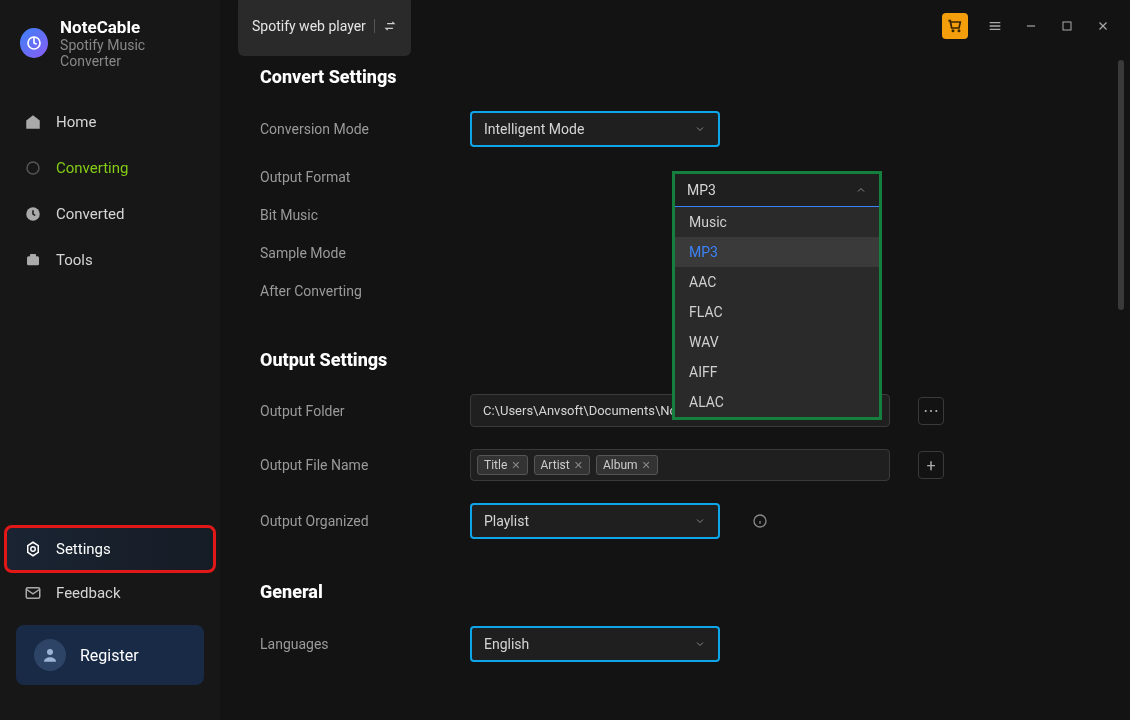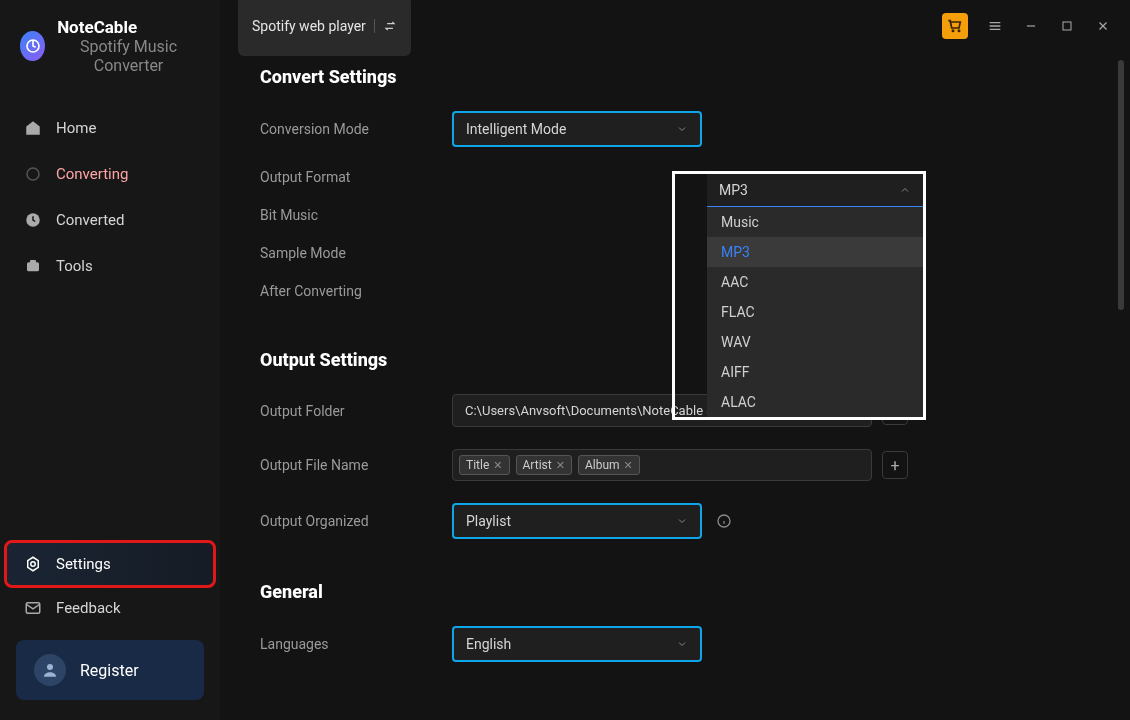--- a/index.html
+++ b/index.html
@@ -3,48 +3,48 @@
 <meta charset="utf-8">
 <style>
 * { margin: 0; padding: 0; box-sizing: border-box; font-family: -apple-system, BlinkMacSystemFont, "Segoe UI", Roboto, sans-serif; }
 body { width: 1130px; height: 720px; background: #131313; color: #b5b5b5; overflow: hidden; position: relative; }
 .app { display: flex; width: 100%; height: 100%; }
 
 .sidebar { width: 220px; background: #171717; display: flex; flex-direction: column; padding-top: 18px; }
 .logo-row { display: flex; align-items: center; gap: 12px; padding: 0 20px 20px; }
 .logo-circle { width: 30px; height: 30px; border-radius: 50%; background: linear-gradient(135deg, #3b82f6, #8b5cf6); display: flex; align-items: center; justify-content: center; }
 .logo-title { color: #fff; font-size: 17px; font-weight: 700; line-height: 1.1; }
-.logo-sub { color: #888; font-size: 16px; text-align: center; }
+.logo-sub { color: #888; font-size: 14px; }
 
 .nav { display: flex; flex-direction: column; gap: 0; padding-top: 10px; }
 .nav-item { display: flex; align-items: center; gap: 14px; padding: 14px 24px; color: #d5d5d5; cursor: pointer; font-size: 15px; }
-.nav-item.dim { color: #fca5a5; }
+.nav-item.dim { color: #84cc16; }
 .nav-icon { width: 18px; height: 18px; display: inline-flex; align-items: center; justify-content: center; }
 
 .bottom { margin-top: auto; display: flex; flex-direction: column; gap: 0; padding: 0 6px 20px; }
 .bottom .nav-item { padding: 13px 18px; border-radius: 6px; }
 .nav-item.settings { background: linear-gradient(90deg, #1a2433, #161c25); color: #fff; }
 .highlight-red { outline: 3px solid #e21818; outline-offset: -1px; }
-.register-btn { display: flex; align-items: center; gap: 14px; background: #182a45; color: #fff; padding: 14px 18px; border-radius: 8px; margin: 10px 10px 0; cursor: pointer; }
+.register-btn { display: flex; align-items: center; gap: 14px; background: #182a45; color: #fff; padding: 14px 18px; border-radius: 8px; margin: 10px 10px 15px; cursor: pointer; }
 .register-circle { width: 32px; height: 32px; border-radius: 50%; background: #2d4466; display: flex; align-items: center; justify-content: center; }
 
 .main { flex: 1; display: flex; flex-direction: column; position: relative; }
 .topbar { height: 52px; display: flex; align-items: center; padding: 0 18px; }
 .chip { display: inline-flex; align-items: center; gap: 8px; background: #2a2a2a; color: #e5e5e5; padding: 22px 14px; border-radius: 6px; font-size: 14px; }
 .chip .sep { width: 1px; height: 14px; background: #555; }
 .top-right { margin-left: auto; display: flex; align-items: center; gap: 18px; }
 .cart { width: 26px; height: 26px; background: #f59e0b; border-radius: 4px; display: flex; align-items: center; justify-content: center; }
 .win-btn { width: 18px; height: 18px; display: flex; align-items: center; justify-content: center; color: #aaa; cursor: pointer; }
 
 .content { flex: 1; padding: 14px 40px 0 40px; overflow-y: auto; }
 .section-title { color: #fff; font-size: 18px; font-weight: 800; margin-bottom: 24px; }
-.form-row { display: flex; align-items: center; margin-bottom: 22px; }
+.form-row { display: flex; align-items: center; margin-bottom: 22px; gap: 18px; }
 .form-label { width: 192px; color: #9a9a9a; font-size: 14px; }
 .select { width: 250px; background: #1f1f1f; border: 2px solid #0ea5e9; color: #d5d5d5; padding: 8px 12px; border-radius: 4px; display: flex; align-items: center; justify-content: space-between; font-size: 14px; cursor: pointer; }
-.dropdown-box { position: absolute; top: 171px; left: 452px; width: 254px; border: 3px solid #ffffff; background: transparent; z-index: 5; padding-left: 32px; }
+.dropdown-box { position: absolute; top: 171px; left: 452px; width: 210px; border: 3px solid #15803d; background: transparent; z-index: 5; }
 .dropdown-header { background: #1f1f1f; border-bottom: 1px solid #3b82f6; color: #d5d5d5; padding: 8px 12px; font-size: 14px; display: flex; justify-content: space-between; align-items: center; }
 .dropdown-list { background: #2a2a2a; }
 .dd-item { padding: 7px 14px; font-size: 14px; color: #d0d0d0; cursor: pointer; }
 .dd-item.selected { background: #3a3a3a; color: #3b82f6; }
 
 .output-path { width: 420px; background: #1f1f1f; border: 1px solid #3a3a3a; color: #d5d5d5; padding: 8px 12px; border-radius: 4px; font-size: 13px; white-space: nowrap; overflow: hidden; }
 .path-btn { width: 26px; height: 28px; margin-left: 10px; border: 1px solid #3a3a3a; border-radius: 4px; display: flex; align-items: center; justify-content: center; cursor: pointer; color: #aaa; }
 .tags { width: 420px; background: #1f1f1f; border: 1px solid #3a3a3a; padding: 5px 6px; border-radius: 4px; display: flex; gap: 6px; }
 .tag { background: #333; border: 1px solid #555; border-radius: 3px; padding: 2px 6px; font-size: 12px; display: flex; align-items: center; gap: 4px; color: #ccc; }
 .tag-x { color: #888; font-size: 11px; }

